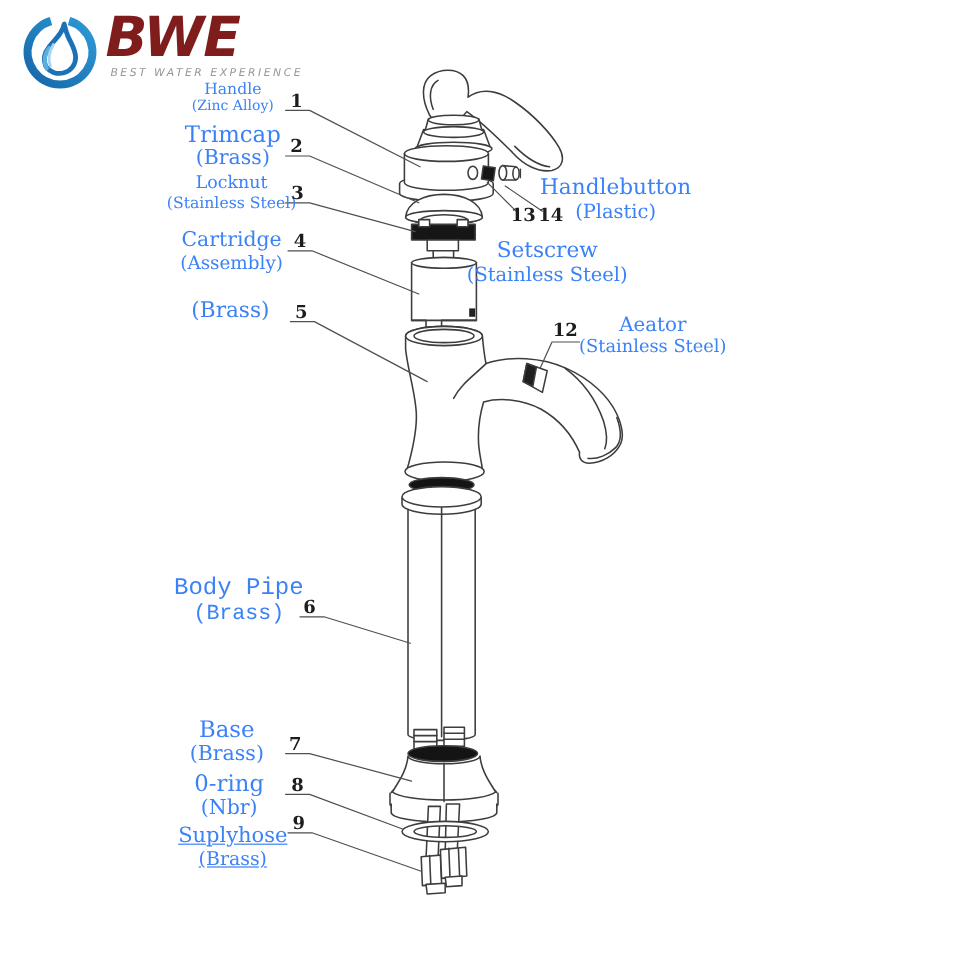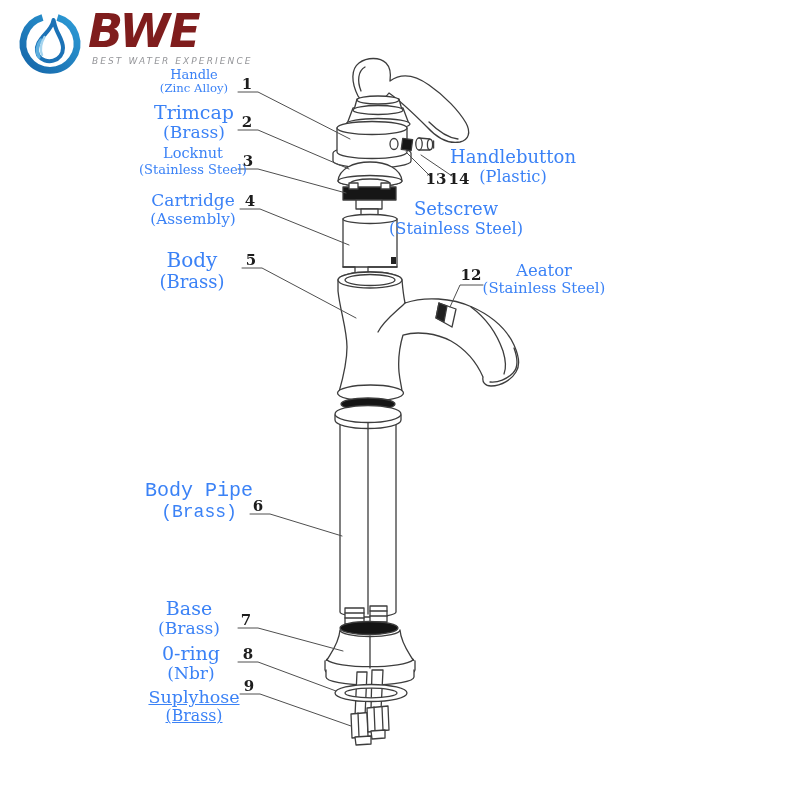--- a/index.html
+++ b/index.html
@@ -199,21 +199,20 @@
   </div>
   <div class="plabel" style="left:109px;top:145px;width:168px;font-size:14.5px;">
     <div>Locknut</div>
     <div class="mat">(Stainless Steel)</div>
   </div>
   <div class="plabel" style="left:123px;top:191px;width:140px;font-size:17px;">
     <div>Cartridge</div>
     <div class="mat">(Assembly)</div>
   </div>
   <div class="plabel" style="left:132px;top:249px;width:120px;font-size:20px;">
-    <div>Body</div>
     <div class="mat">(Brass)</div>
   </div>
   <div class="plabel" style="left:119px;top:479px;width:160px;font-size:20px;font-family:Liberation Mono, monospace;">
     <div>Body Pipe</div>
     <div class="mat">(Brass)</div>
   </div>
   <div class="plabel" style="left:129px;top:597px;width:120px;font-size:19px;">
     <div>Base</div>
     <div class="mat">(Brass)</div>
   </div>

